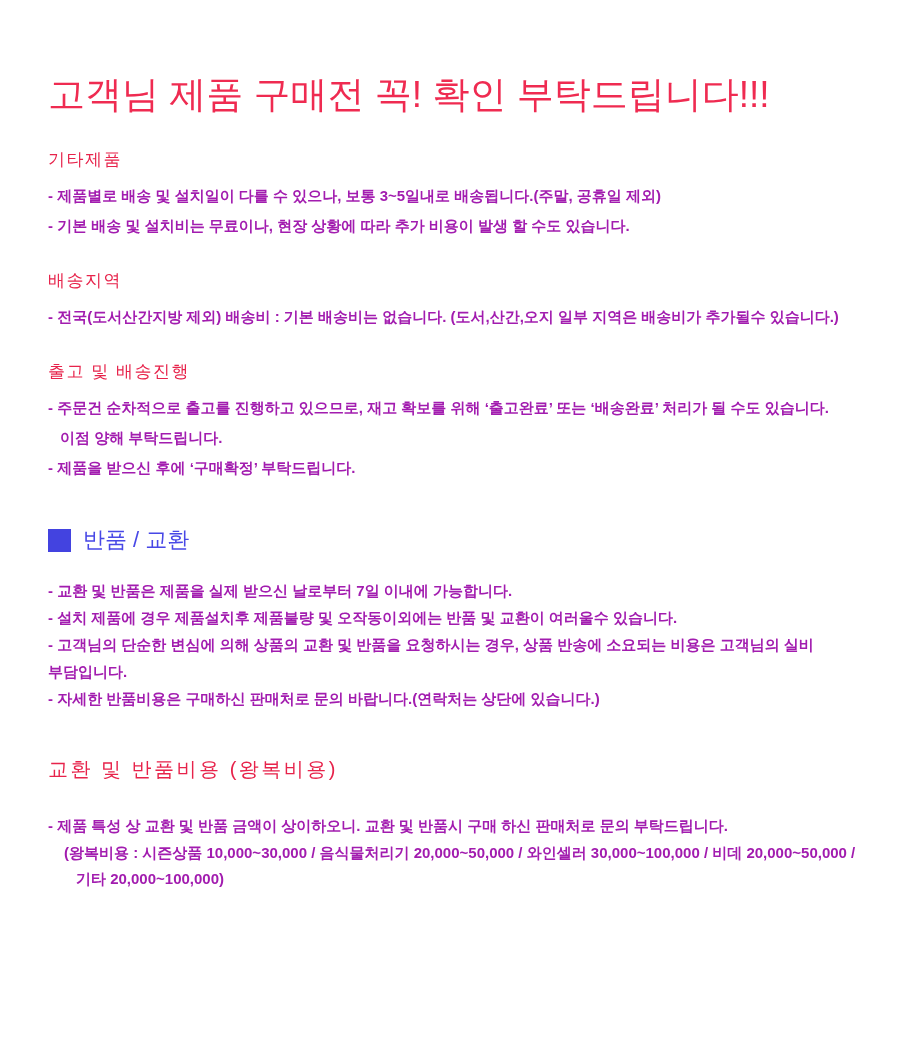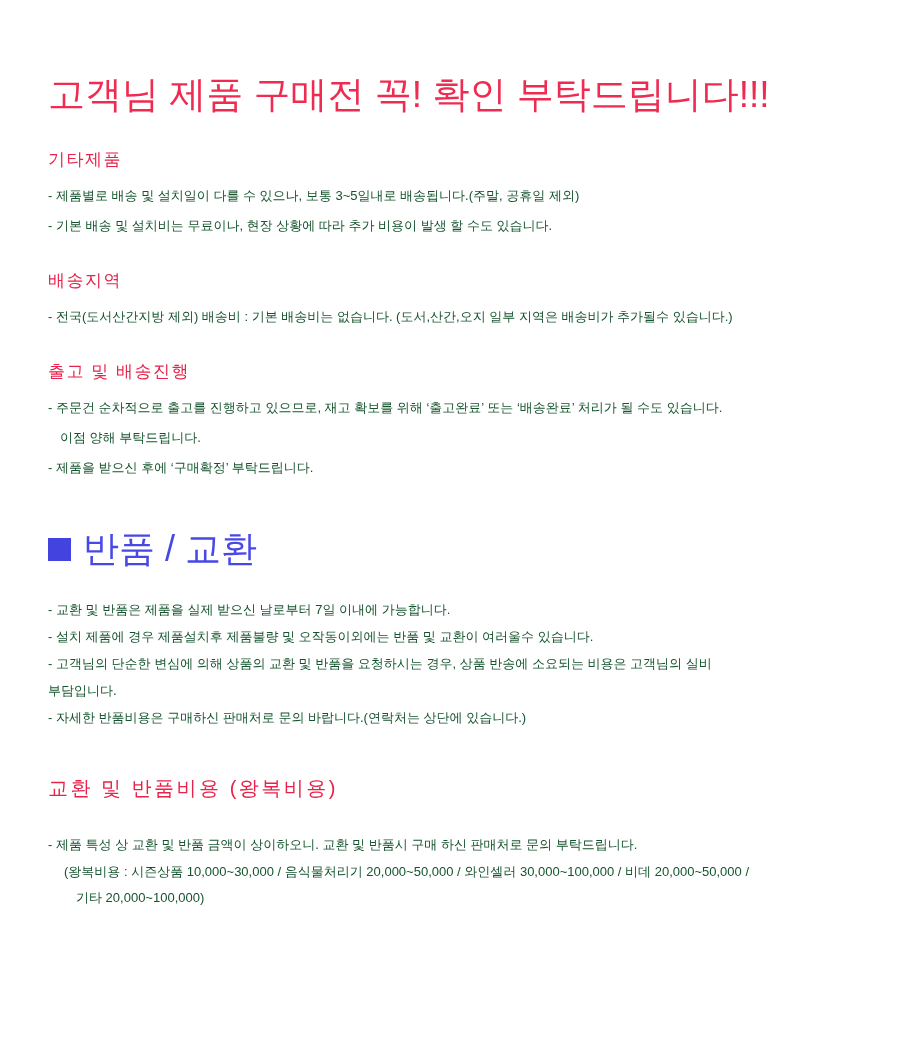--- a/index.html
+++ b/index.html
@@ -24,42 +24,43 @@
   .section-heading {
     display: flex; align-items: center;
     white-space: nowrap;
   }
   .section-heading.first {
     margin-top: 66px;
     font-size: 25px; font-weight: 700; color: #2525cb;
   }
   .section-heading.second {
     margin-top: 42px;
-    font-size: 36px; font-weight: 400; color: #4848e6;
+    font-size: 22px; font-weight: 400; color: #4848e6;
   }
   .sq { display: inline-block; margin-right: 12px; }
   .sq.s1 { width: 21px; height: 21px; background: #4040dc; }
   .sq.s2 { width: 23px; height: 23px; background: #4343e0; }
 
   .subhead {
     margin: 28px 0 10px;
     font-size: 17px; color: #e7234b;
     letter-spacing: 1.5px;
     white-space: nowrap;
   }
   .subhead.fee {
     margin: 44px 0 30px;
     font-size: 20px; letter-spacing: 2.5px;
   }
 
   .line {
-    font-size: 13px;
+    font-size: 15px;
     line-height: 30px;
     white-space: nowrap;
-    color: #14532d;
+    color: #a21caf;
+    font-weight: bold;
   }
   .returns .line { line-height: 27px; }
   .fees .line { line-height: 26.5px; }
   .indent-1 { padding-left: 12px; }
   .indent-2 { padding-left: 16px; }
   .indent-3 { padding-left: 28px; }
 
   .gap-heading2 { margin-bottom: 22px; }
 </style>
 </head>

